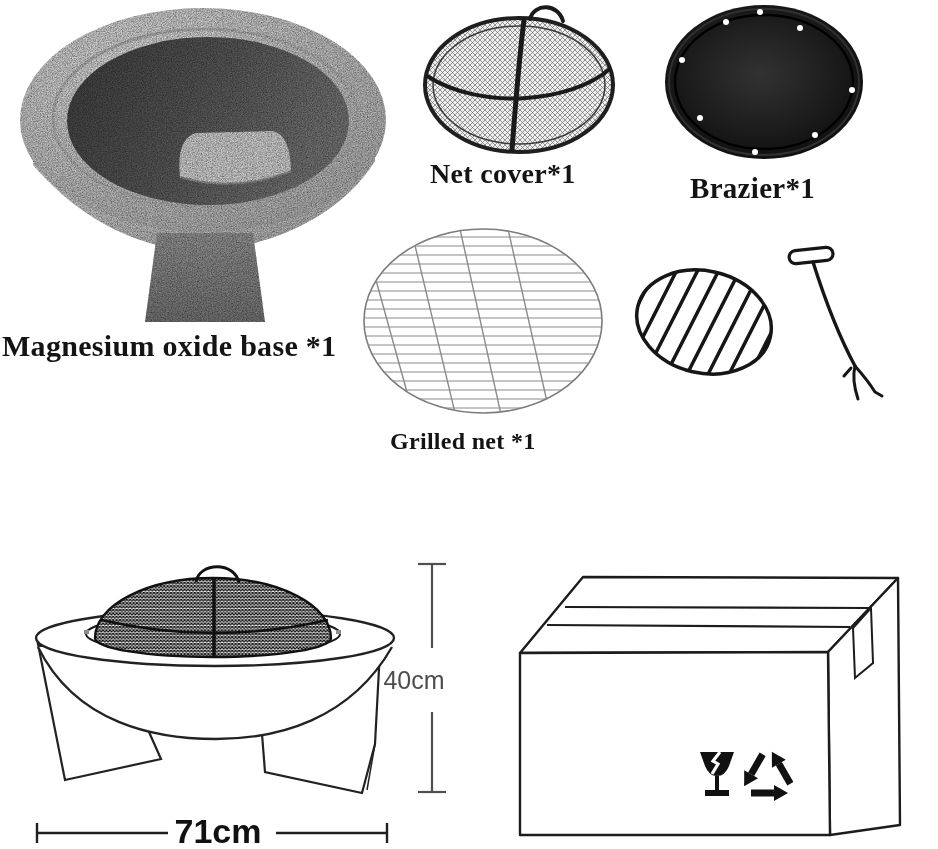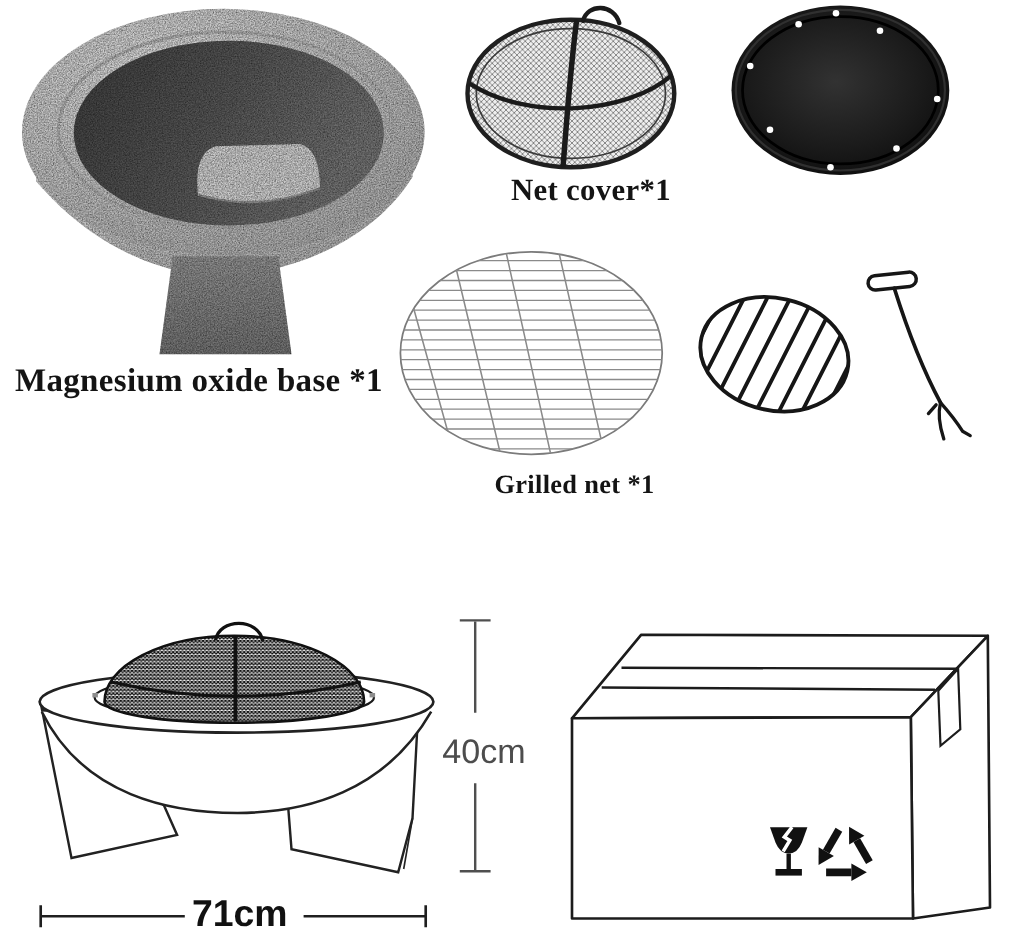--- a/index.html
+++ b/index.html
@@ -1,19 +1,19 @@
 <!DOCTYPE html>
 <html><head>
 <meta charset="utf-8">
 <style>
   html,body{margin:0;padding:0;background:#ffffff;}
   #stage{position:relative;width:938px;height:849px;background:#ffffff;overflow:hidden;
          font-family:"Liberation Serif","DejaVu Serif",serif;}
   .abs{position:absolute;}
-  .part-label{position:absolute;font-weight:700;color:#141414;text-align:right;
+  .part-label{position:absolute;font-weight:700;color:#141414;text-align:left;
               font-family:"Liberation Serif","DejaVu Serif",serif;letter-spacing:.3px;
               white-space:nowrap;line-height:1.1;}
   .dim-label-v{position:absolute;font-family:"Liberation Sans","DejaVu Sans",sans-serif;
                font-weight:400;color:#4d4d4d;text-align:center;}
   .dim-label-h{position:absolute;font-family:"Liberation Sans","DejaVu Sans",sans-serif;
                font-weight:700;color:#111;text-align:center;}
   svg{display:block;}
 </style>
 </head>
 <body>
@@ -94,20 +94,21 @@
       <circle cx="98" cy="10" r="3"></circle>
         <circle cx="64" cy="20" r="3"></circle>
       <circle cx="20" cy="58" r="3"></circle>
         <circle cx="38" cy="116" r="3"></circle>
       <circle cx="93" cy="150" r="3"></circle>
         <circle cx="153" cy="133" r="3"></circle>
       <circle cx="190" cy="88" r="3"></circle>
         <circle cx="138" cy="26" r="3"></circle>
     </g>
   </svg>
+  <div class="part-label" style="left:690px;top:173px;width:165px;font-size:29px">Brazier*1</div>
 
   <svg class="abs" style="left:360px;top:225px" width="245" height="198" viewBox="0 0 245 198">
     <defs>
       <clipPath id="gnClip">
           <ellipse cx="123" cy="96" rx="119" ry="92"></ellipse>
         </clipPath>
     </defs>
     <ellipse cx="123" cy="96" rx="119" ry="92" fill="#ffffff" stroke="#7b7b7b" stroke-width="1.6"></ellipse>
     <g clip-path="url(#gnClip)" stroke="#8a8a8a" stroke-width="1.2">
       <path d="M0,12 H245 M0,21 H245 M0,30 H245 M0,39 H245 M0,48 H245 M0,57 H245 M0,66 H245
@@ -176,21 +177,21 @@
   </svg>
 
   <svg class="abs" style="left:414px;top:560px" width="36" height="238" viewBox="0 0 36 238">
     <g stroke="#4f4f4f" stroke-width="2.2" fill="none">
       <path d="M 4,4 H 32"></path>
         <path d="M 18,5 V 88"></path>
       <path d="M 18,152 V 231"></path>
         <path d="M 4,232 H 32"></path>
     </g>
   </svg>
-  <div class="dim-label-v" style="left:402px;top:666px;width:76px;font-size:31px">40cm</div>
+  <div class="dim-label-v" style="left:376px;top:666px;width:76px;font-size:25px">40cm</div>
 
   <svg class="abs" style="left:28px;top:820px" width="368" height="26" viewBox="0 0 368 26">
     <g stroke="#1f1f1f" stroke-width="2.4" fill="none">
       <path d="M 9,3 V 23"></path>
         <path d="M 10,13 H 140"></path>
       <path d="M 248,13 H 359"></path>
         <path d="M 359,3 V 23"></path>
     </g>
   </svg>
   <div class="dim-label-h" style="left:170px;top:812px;width:96px;font-size:34px">71cm</div>

